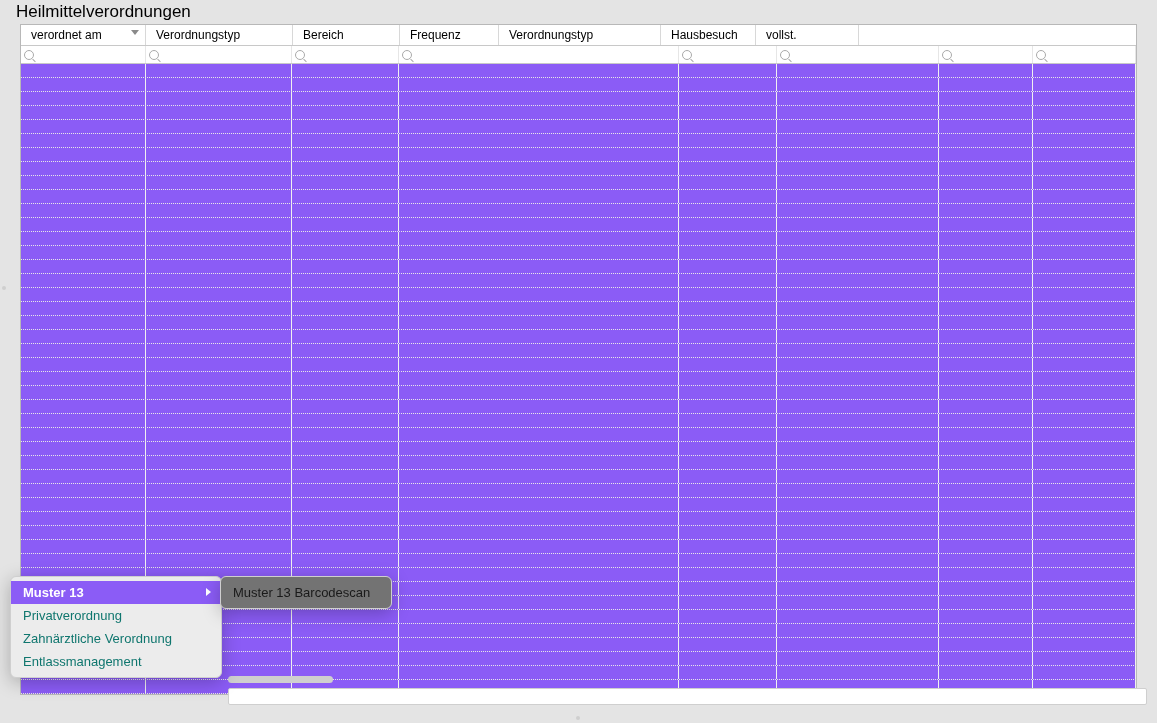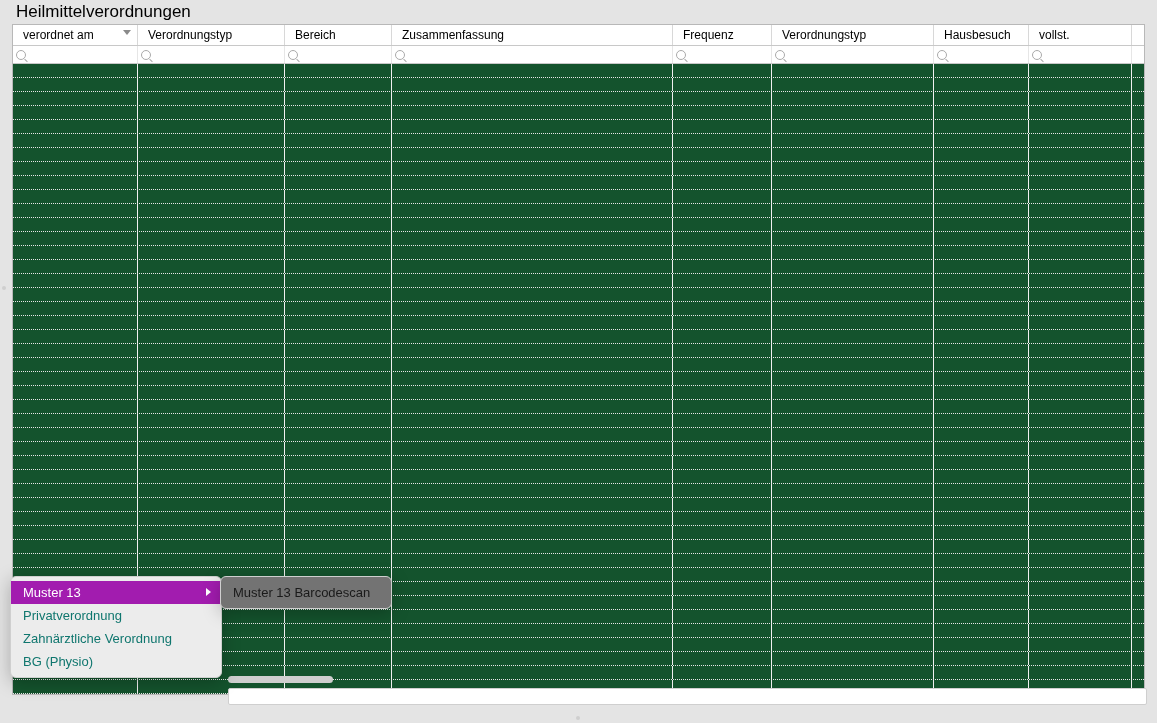--- a/index.html
+++ b/index.html
@@ -12,22 +12,22 @@
       height: 723px;
       overflow: hidden;
       position: relative;
     }
     .panel-title {
       padding: 2px 8px 2px 16px;
       font-size: 17px;
       color: #000;
     }
     .table-wrap {
-      margin: 0 12px;
-      background: #14532d;
+      margin: 0 20px;
+      background: #8b5cf6;
       border: 1px solid #b8b8b8;
       position: relative;
     }
     .thead-row {
       display: flex;
       border-bottom: 1px solid #c8c8c8;
       background: #fff;
       height: 21px;
       align-items: center;
     }
@@ -167,22 +167,23 @@
       padding: 4px 0;
       font-size: 13px;
     }
     .mitem {
       padding: 4px 12px;
       color: #0f766e;
       position: relative;
       cursor: default;
     }
     .mitem.sel {
-      background: #a21caf;
+      background: #8b5cf6;
       color: #fff;
+      font-weight: bold;
     }
     .mitem .chev {
       position: absolute;
       right: 10px;
       top: 7px;
       width: 0;
       height: 0;
       border-top: 4px solid transparent;
       border-bottom: 4px solid transparent;
       border-left: 5px solid #fff;
@@ -208,21 +209,20 @@
 <div class="panel-title">Heilmittelverordnungen</div>
 
 <div class="table-wrap">
   <div class="thead-row">
     <div class="th c0">
       <span>verordnet am</span>
       <span class="sort-ind"></span>
     </div>
     <div class="th c1"><span>Verordnungstyp</span></div>
     <div class="th c2"><span>Bereich</span></div>
-    <div class="th c3"><span>Zusammenfassung</span></div>
     <div class="th c4"><span>Frequenz</span></div>
     <div class="th c5"><span>Verordnungstyp</span></div>
     <div class="th c6"><span>Hausbesuch</span></div>
     <div class="th c7"><span>vollst.</span></div>
   </div>
   <div class="filter-row">
     <div class="fcell c0">
         <span class="mag"></span>
       </div>
     <div class="fcell c1">
@@ -707,17 +707,17 @@
 
 <div class="input-bottom"></div>
 
 <div class="dot-handle"></div>
 <div class="dot-bottom"></div>
 
 <div class="ctxmenu" id="ctxmenu">
     <div class="mitem sel"><span>Muster 13</span><span class="chev"></span></div>
     <div class="mitem"><span>Privatverordnung</span></div>
     <div class="mitem"><span>Zahnärztliche Verordnung</span></div>
-    <div class="mitem"><span>BG (Physio)</span></div>
+    <div class="mitem"><span>Entlassmanagement</span></div>
   </div>
 <div class="submenu" id="submenu">
     <div class="mitem"><span>Muster 13 Barcodescan</span></div>
   </div>
 
 </body></html>

